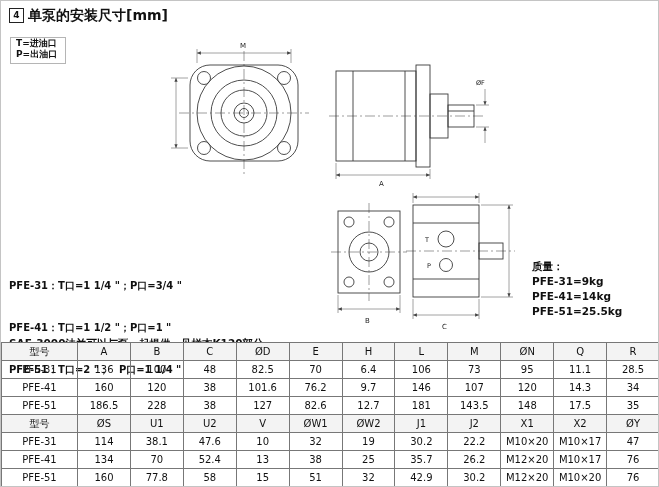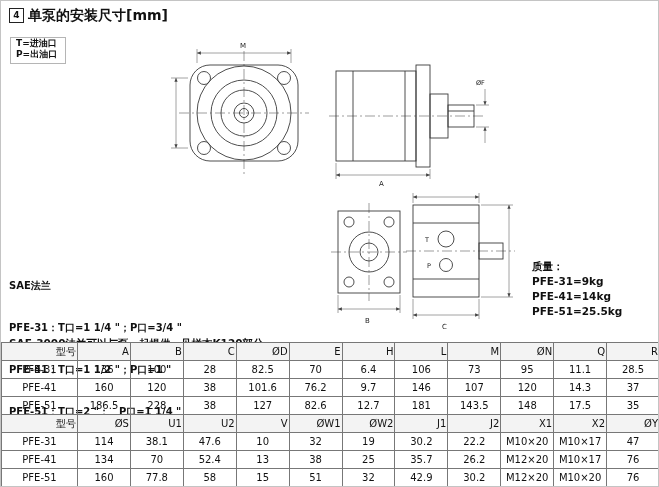--- a/index.html
+++ b/index.html
@@ -25,21 +25,21 @@
   .drawings { position:absolute; left:0; top:26px; width:659px; height:315px; }
   .drawings text { font-family:"DejaVu Sans","Liberation Sans",sans-serif; }
   table.dims {
     position:absolute; left:0; top:341px; width:659px;
     border-collapse:collapse; table-layout:fixed; font-size:10px;
   }
   .dims th, .dims td {
     border:1px solid #777; text-align:center; vertical-align:middle;
     font-weight:400; height:17px; padding:0 1px; overflow:hidden; white-space:nowrap;
   }
-  .dims tr.header th { background:#f3f3f3;text-align:right; }
+  .dims tr.header th { background:#f3f3f3; }
 </style>
 </head>
 <body>
 
 <div class="page">
 
   <div class="hdr-num">4</div>
   <div class="hdr-title">单泵的安装尺寸[mm]</div>
 
   <div class="legend">
@@ -125,21 +125,20 @@
       <text x="378" y="159">A</text>
       <text x="475" y="58" font-size="6.5">ØF</text>
       <text x="364" y="296">B</text>
       <text x="441" y="302">C</text>
       <text x="424" y="215" font-size="6.5">T</text>
       <text x="426" y="241" font-size="6.5">P</text>
     </g>
   </svg>
 
   <div class="sae">
-    <div>SAE法兰</div>
     <div>PFE-31：T口=1 1/4 "；P口=3/4 "</div>
     <div>PFE-41：T口=1 1/2 "；P口=1 "</div>
     <div>PFE-51：T口=2 "；　P口=1 1/4 "</div>
   </div>
 
   <div class="note">SAE-3000法兰可以与泵一起提供，见样本K120部分</div>
 
   <div class="mass">
     <div>质量：</div>
     <div>PFE-31=9kg</div>
@@ -174,21 +173,21 @@
           <th>L</th>
           <th>M</th>
           <th>ØN</th>
           <th>Q</th>
           <th>R</th>
         </tr>
         <tr class="data">
           <td>PFE-31</td>
           <td>136</td>
           <td>100</td>
-          <td>28</td>
+          <td>48</td>
           <td>82.5</td>
           <td>70</td>
           <td>6.4</td>
           <td>106</td>
           <td>73</td>
           <td>95</td>
           <td>11.1</td>
           <td>28.5</td>
         </tr>
         <tr class="data">
@@ -196,21 +195,21 @@
           <td>160</td>
           <td>120</td>
           <td>38</td>
           <td>101.6</td>
           <td>76.2</td>
           <td>9.7</td>
           <td>146</td>
           <td>107</td>
           <td>120</td>
           <td>14.3</td>
-          <td>37</td>
+          <td>34</td>
         </tr>
         <tr class="data">
           <td>PFE-51</td>
           <td>186.5</td>
           <td>228</td>
           <td>38</td>
           <td>127</td>
           <td>82.6</td>
           <td>12.7</td>
           <td>181</td>

